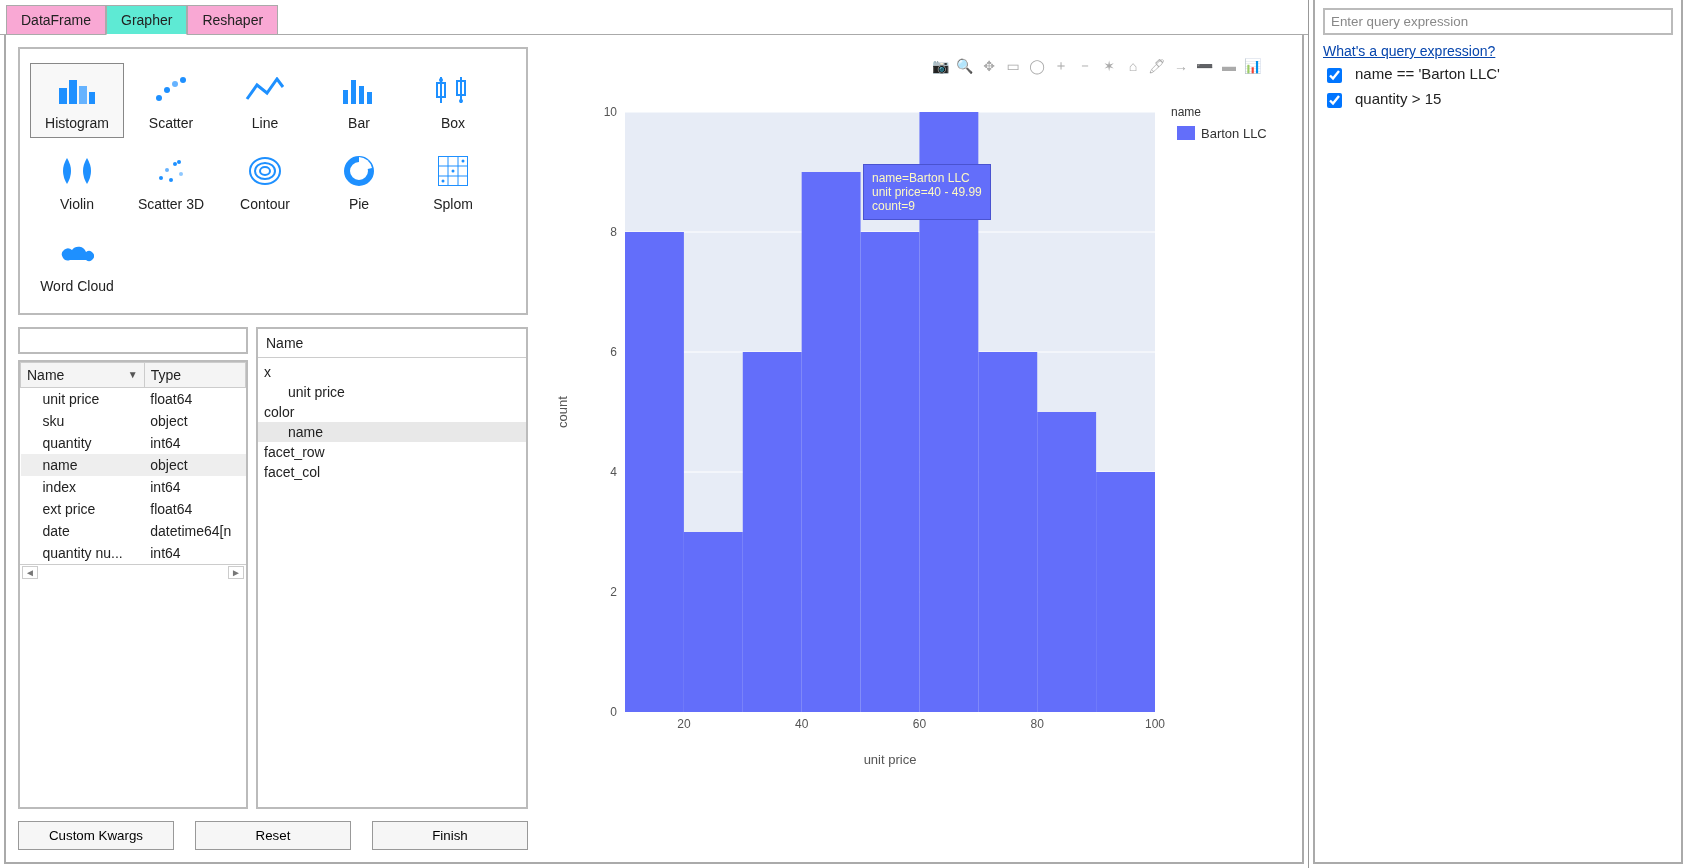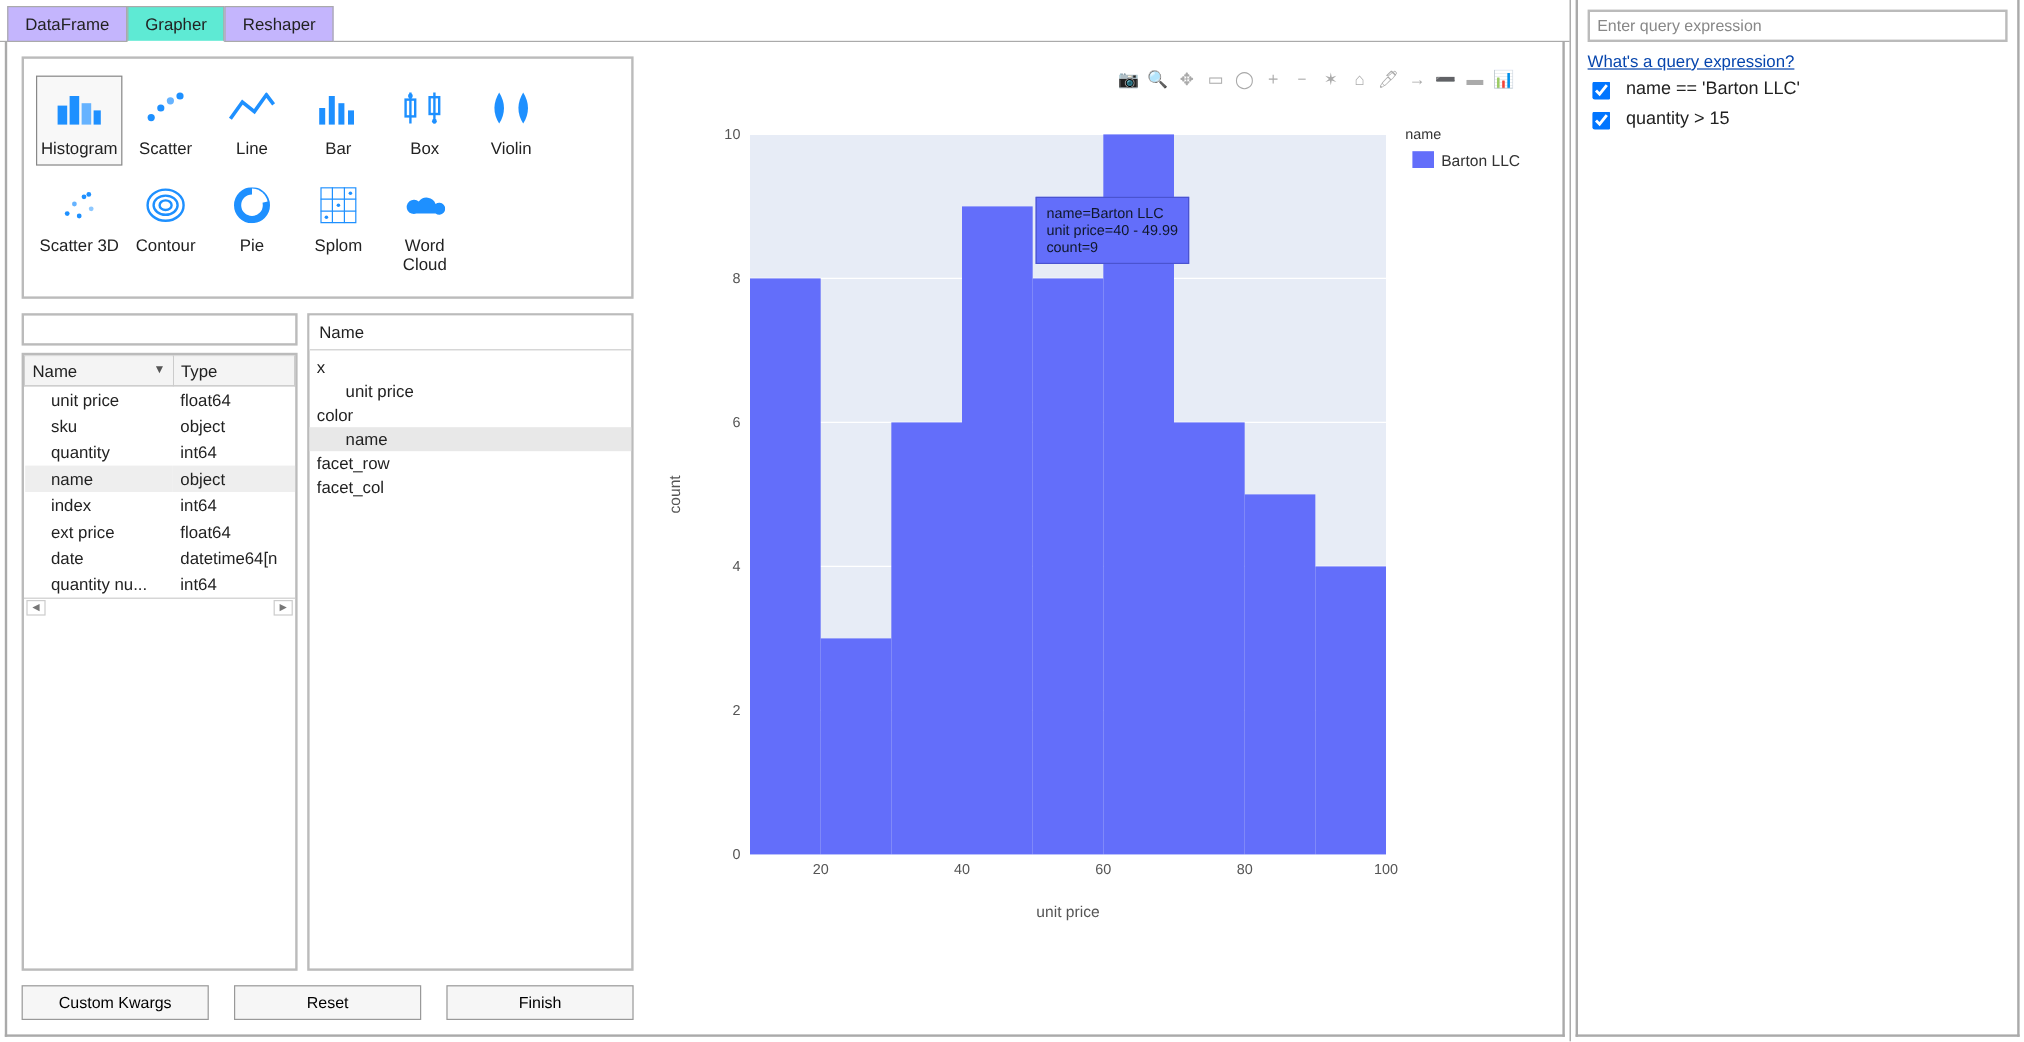--- a/index.html
+++ b/index.html
@@ -3,31 +3,31 @@
 <meta charset="utf-8">
 <style>
   * { box-sizing: border-box; }
   html, body { margin:0; padding:0; font-family:"Segoe UI", Arial, sans-serif; font-size:14px; color:#222; background:#fff; }
   .app { display:flex; width:1687px; height:868px; }
   .main-panel { flex:0 0 1300px; display:flex; flex-direction:column; position:relative; }
   .right-panel { flex:1; border-left:1px solid #999; display:flex; flex-direction:column; }
 
   
   .tabstrip { display:flex; padding:4px 6px 0 6px; border-bottom:1px solid #aaa; gap:0; }
-  .tab { padding:6px 14px; border:1px solid #aaa; background:#c4b5fd; cursor:pointer; position:relative; top:1px; }
+  .tab { padding:6px 14px; border:1px solid #aaa; background:#f9a8d4; cursor:pointer; position:relative; top:1px; }
   .tab.active { background:#5eead4; border-bottom:1px solid #fff; }
 
   .panel-body { flex:1; border:2px solid #aaa; border-top:none; margin:0 4px 4px 4px; display:flex; gap:12px; padding:12px; }
   .right-body { flex:1; border:2px solid #aaa; border-top:none; margin:0 4px 4px 4px; padding:8px; }
 
   
   .config-col { width:510px; display:flex; flex-direction:column; gap:12px; }
   .chart-picker { border:2px solid #bbb; padding:14px 10px 6px 10px; }
   .chart-grid { display:flex; flex-wrap:wrap; gap:0; }
-  .chart-type { width:72px; text-align:center; cursor:pointer; padding:6px 0 6px 0; border:1px solid transparent; margin:0 0 6px 0; }
+  .chart-type { width:94px; text-align:center; cursor:pointer; padding:6px 0 6px 0; border:1px solid transparent; margin:0 0 6px 0; }
   .chart-type.selected { border:1px solid #888; background:#f8f8f8; }
   .chart-type .icon { height:40px; display:flex; align-items:center; justify-content:center; color:#1e90ff; }
   .chart-type .label { font-size:14px; margin-top:6px; line-height:1.1; }
 
   .field-area { display:flex; gap:8px; flex:1; }
   .field-left { width:230px; display:flex; flex-direction:column; }
   .field-right { flex:1; border:2px solid #bbb; display:flex; flex-direction:column; }
   .field-right-title { padding:6px 8px; border-bottom:1px solid #ccc; background:#fff; }
   .treelist { padding:4px 0; }
   .tree-slot { padding:2px 6px; }
@@ -52,21 +52,21 @@
   .plot-toolbar { position:absolute; right:28px; top:10px; display:flex; gap:8px; color:#aaa; align-items:center; }
   .plot-toolbar .tb { width:16px; height:16px; display:flex; align-items:center; justify-content:center; font-size:14px; cursor:pointer; }
   .plot-toolbar .tb.active { color:#31347a; background:#eceefa; }
 
   svg.chart { display:block; }
   .bar { fill:#636efa; }
   .gridline { stroke:#fff; stroke-width:1; }
   .axislabel { font-size:13px; fill:#555; }
   .ticklabel { font-size:12px; fill:#555; }
   .plotbg { fill:#e7ecf6; }
-  .tooltip { position:absolute; background:#636efa; color:#0f172a; font-size:12px; padding:6px 8px; border:1px solid #4a53d0; }
+  .tooltip { position:absolute; background:#636efa; color:#fef9c3; font-size:12px; padding:6px 8px; border:1px solid #4a53d0; }
   .tooltip .line { white-space:nowrap; }
 
   .legend-title { font-size:12px; fill:#333; }
   .legend-item { font-size:13px; fill:#333; }
   .legend-swatch { fill:#636efa; }
 
   
   .query-input { width:100%; border:2px solid #bbb; padding:4px 6px; margin-bottom:8px; }
   .help-link { color:#0645ad; text-decoration:underline; cursor:pointer; font-size:14px; }
   .filter-item { display:flex; align-items:flex-start; gap:10px; padding:2px 0; font-size:15px; }

